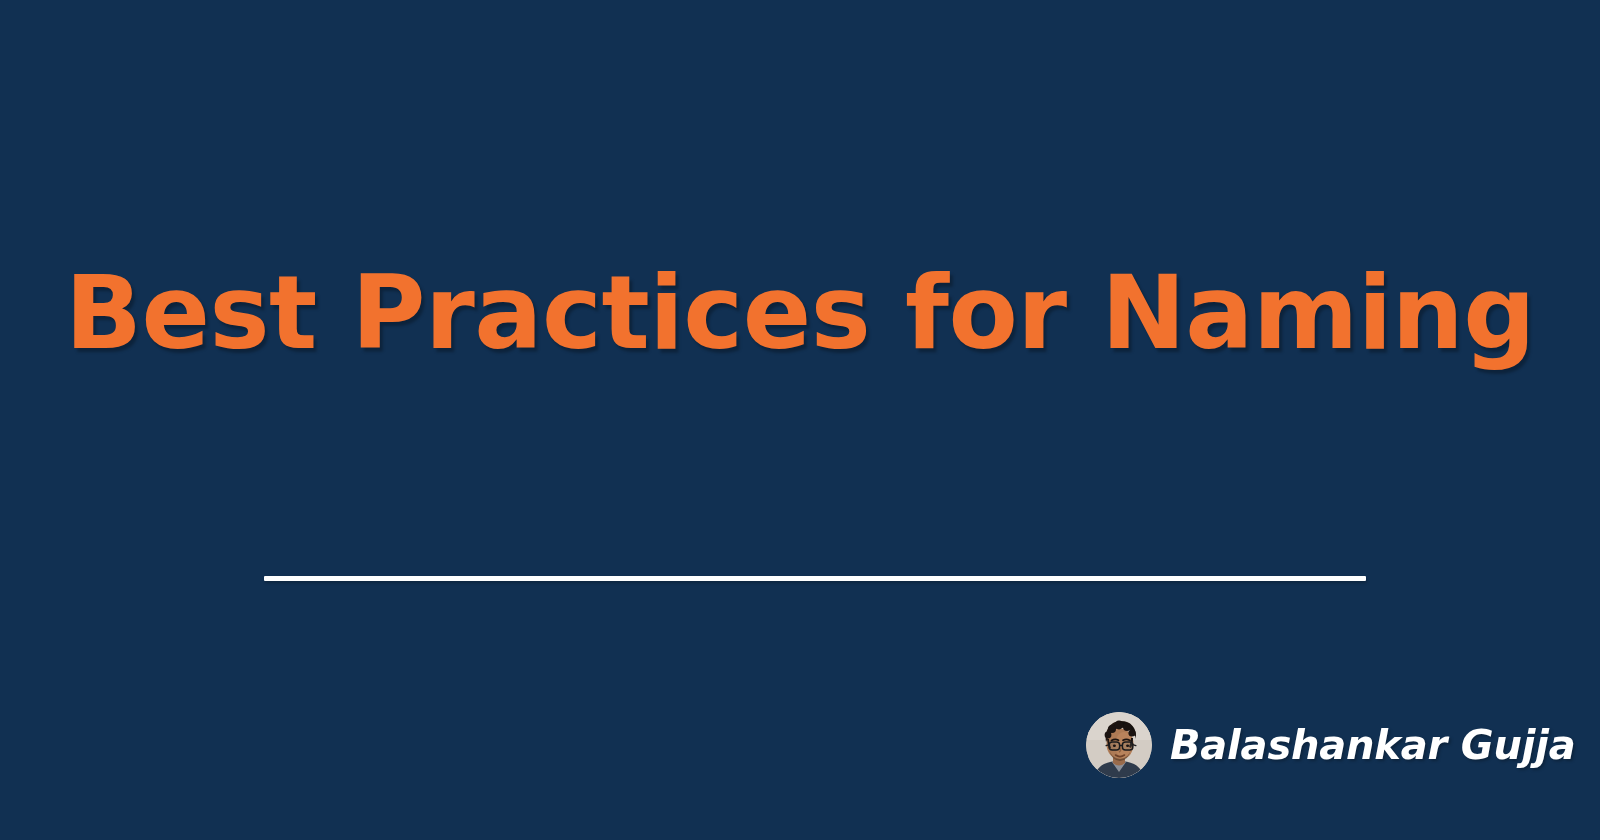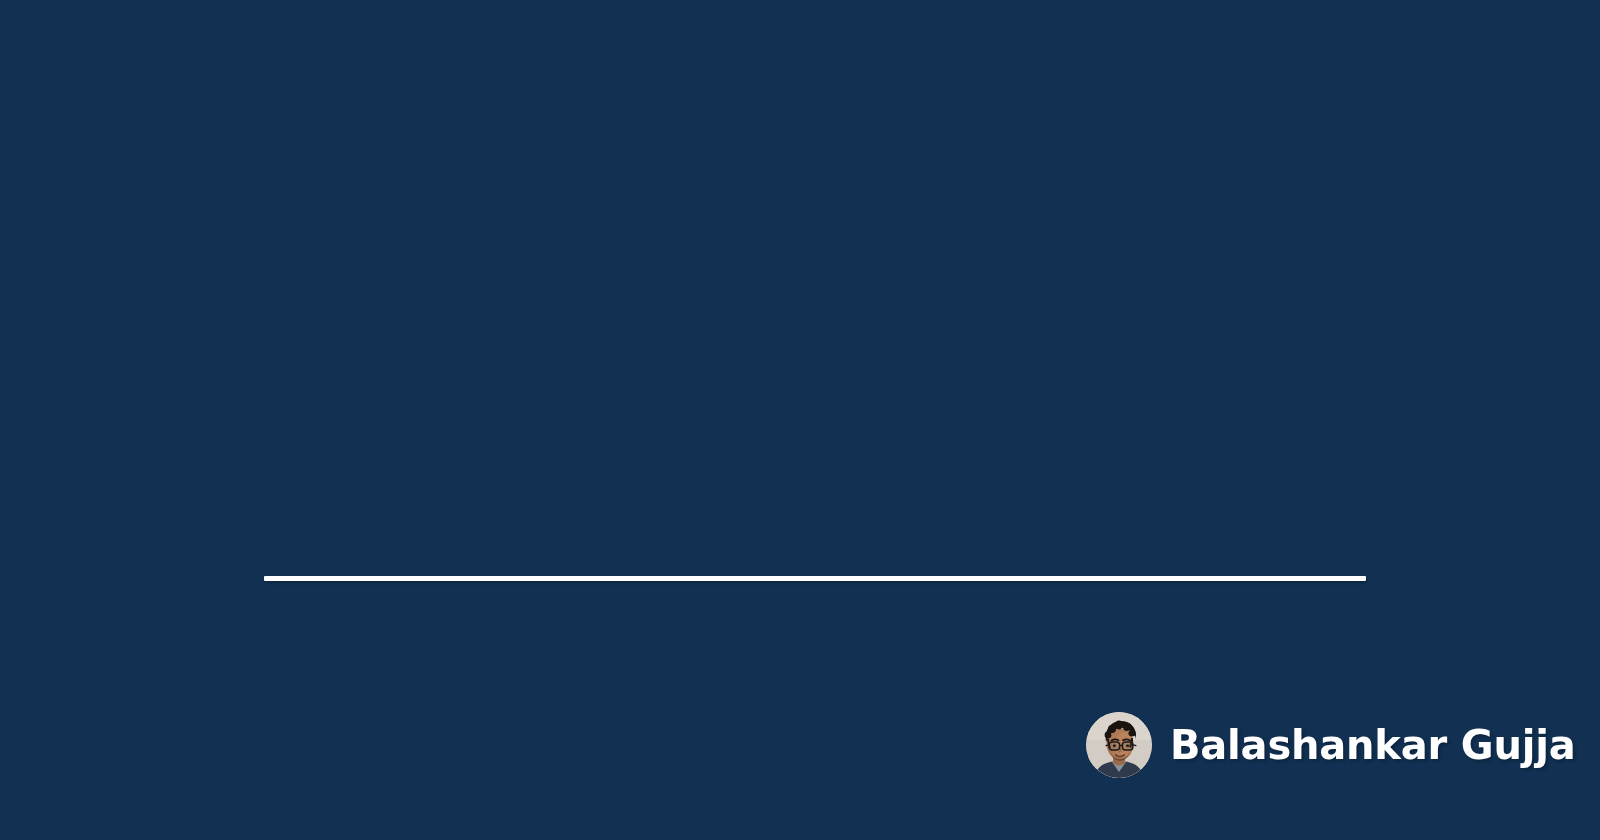--- a/index.html
+++ b/index.html
@@ -82,28 +82,30 @@
 
   .author-name {
     color: #FFFFFF;
     font-family: "DejaVu Sans", "Liberation Sans", sans-serif;
     font-weight: bold;
     font-size: 40px;
     line-height: 46px;
     letter-spacing: -0.2px;
     white-space: nowrap;
     text-shadow: 2px 2px 3px rgba(0, 0, 0, 0.25);
+    font-style: italic;
   }
 </style>
 </head>
 <body>
 
 <div class="slide">
 
   <div class="title-block">
+    <span class="title-line">Best Practices for Naming</span>
   </div>
 
   <div class="divider"></div>
 
   <div class="author">
 
     <div class="avatar">
       <svg viewBox="0 0 66 66" xmlns="http://www.w3.org/2000/svg" aria-hidden="true">
         <defs>
           <clipPath id="avatarClip">

